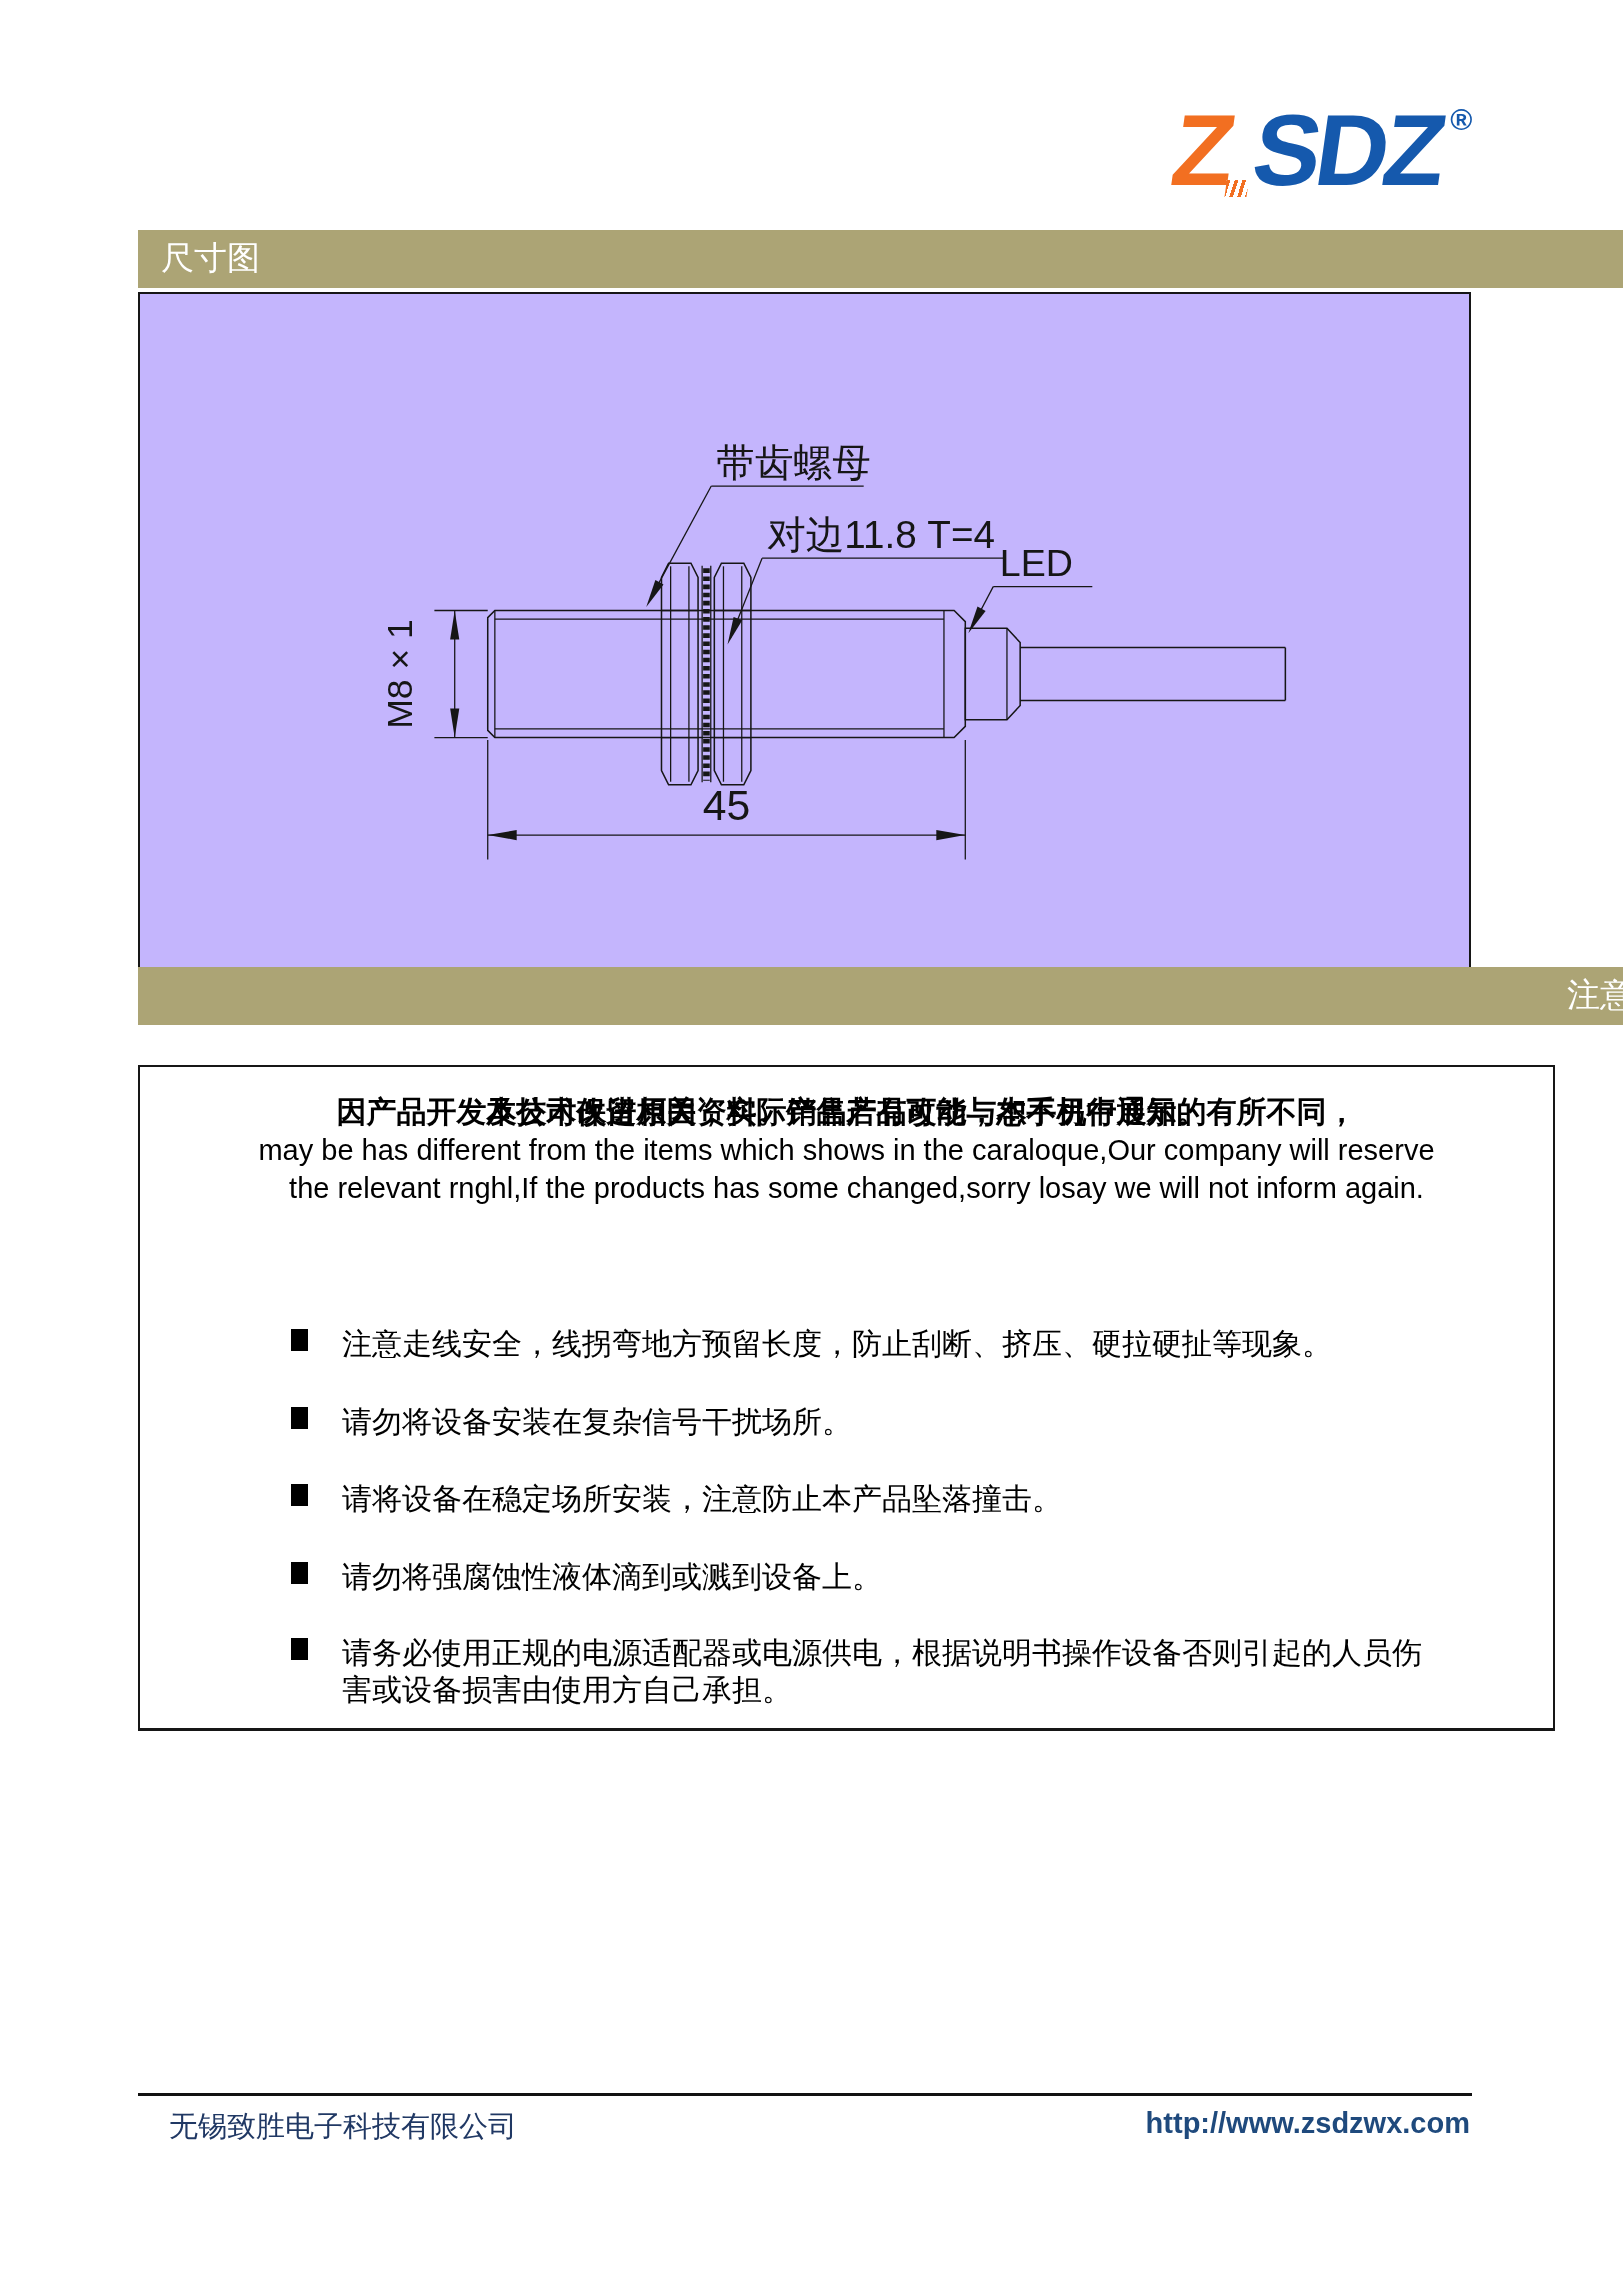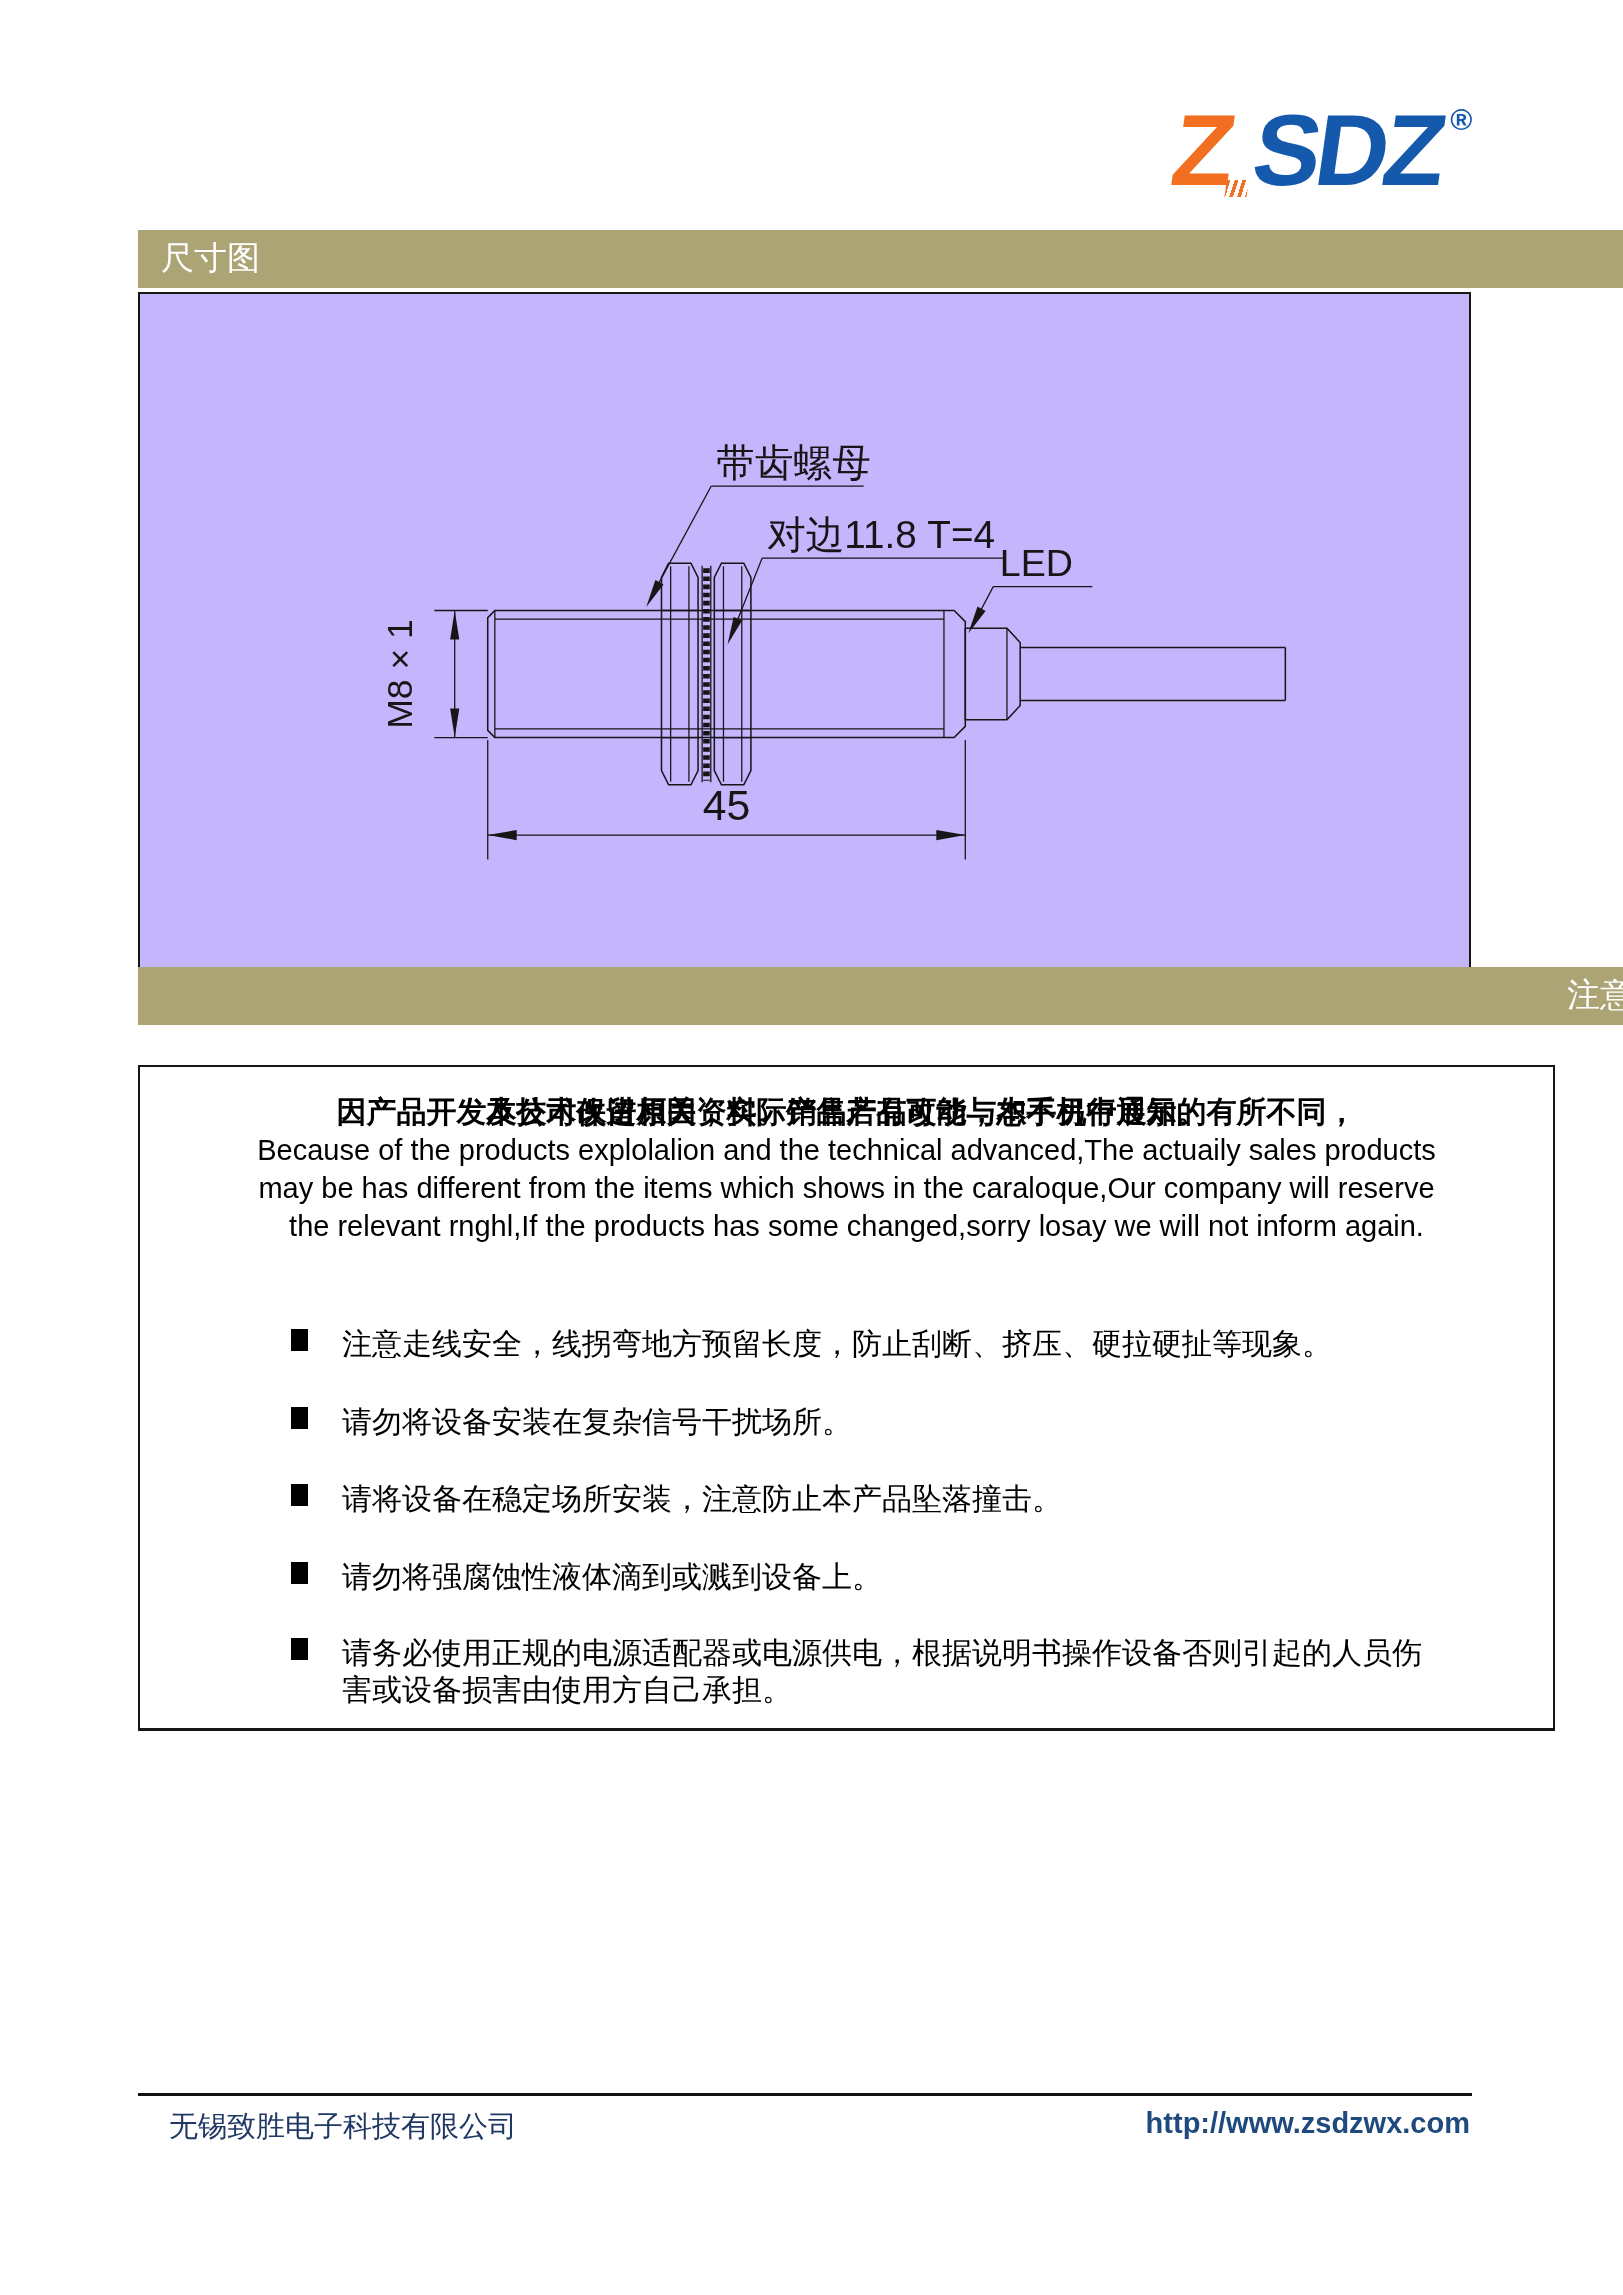--- a/index.html
+++ b/index.html
@@ -145,21 +145,20 @@
       <text class="d-label" x="1420" y="1608" font-size="84" text-anchor="middle">45</text>
     </svg>
   </div>
 
   <div class="section-bar" id="bar-notes">注意说明</div>
 
   <div id="notes-box">
     <div id="notice-block">
       <div class="notice cn-line">因产品开发及技术改进原因，实际销售产品可能与本手机中展示的有所不同，</div>
       <div class="notice cn-line" style="position:static;">本公司保留相关资料。产品若有改动，恕不另行通知。</div>
-      <div class="notice en-line" style="position:static;">Because of the products explolalion and the technical advanced,The actuaily sales products</div>
       <div class="notice en-line" style="position:static;">may be has different from the items which shows in the caraloque,Our company will reserve</div>
       <div class="notice en-line" style="position:static;padding-left:20px;">the relevant rnghl,If the products has some changed,sorry losay we will not inform again.</div>
     </div>
 
     <div class="bullet-row" style="top:258px;">
       <div class="bullet-sq"></div>
       <div class="bullet-tx">注意走线安全，线拐弯地方预留长度，防止刮断、挤压、硬拉硬扯等现象。</div>
     </div>
     <div class="bullet-row" style="top:336px;">
       <div class="bullet-sq"></div>

